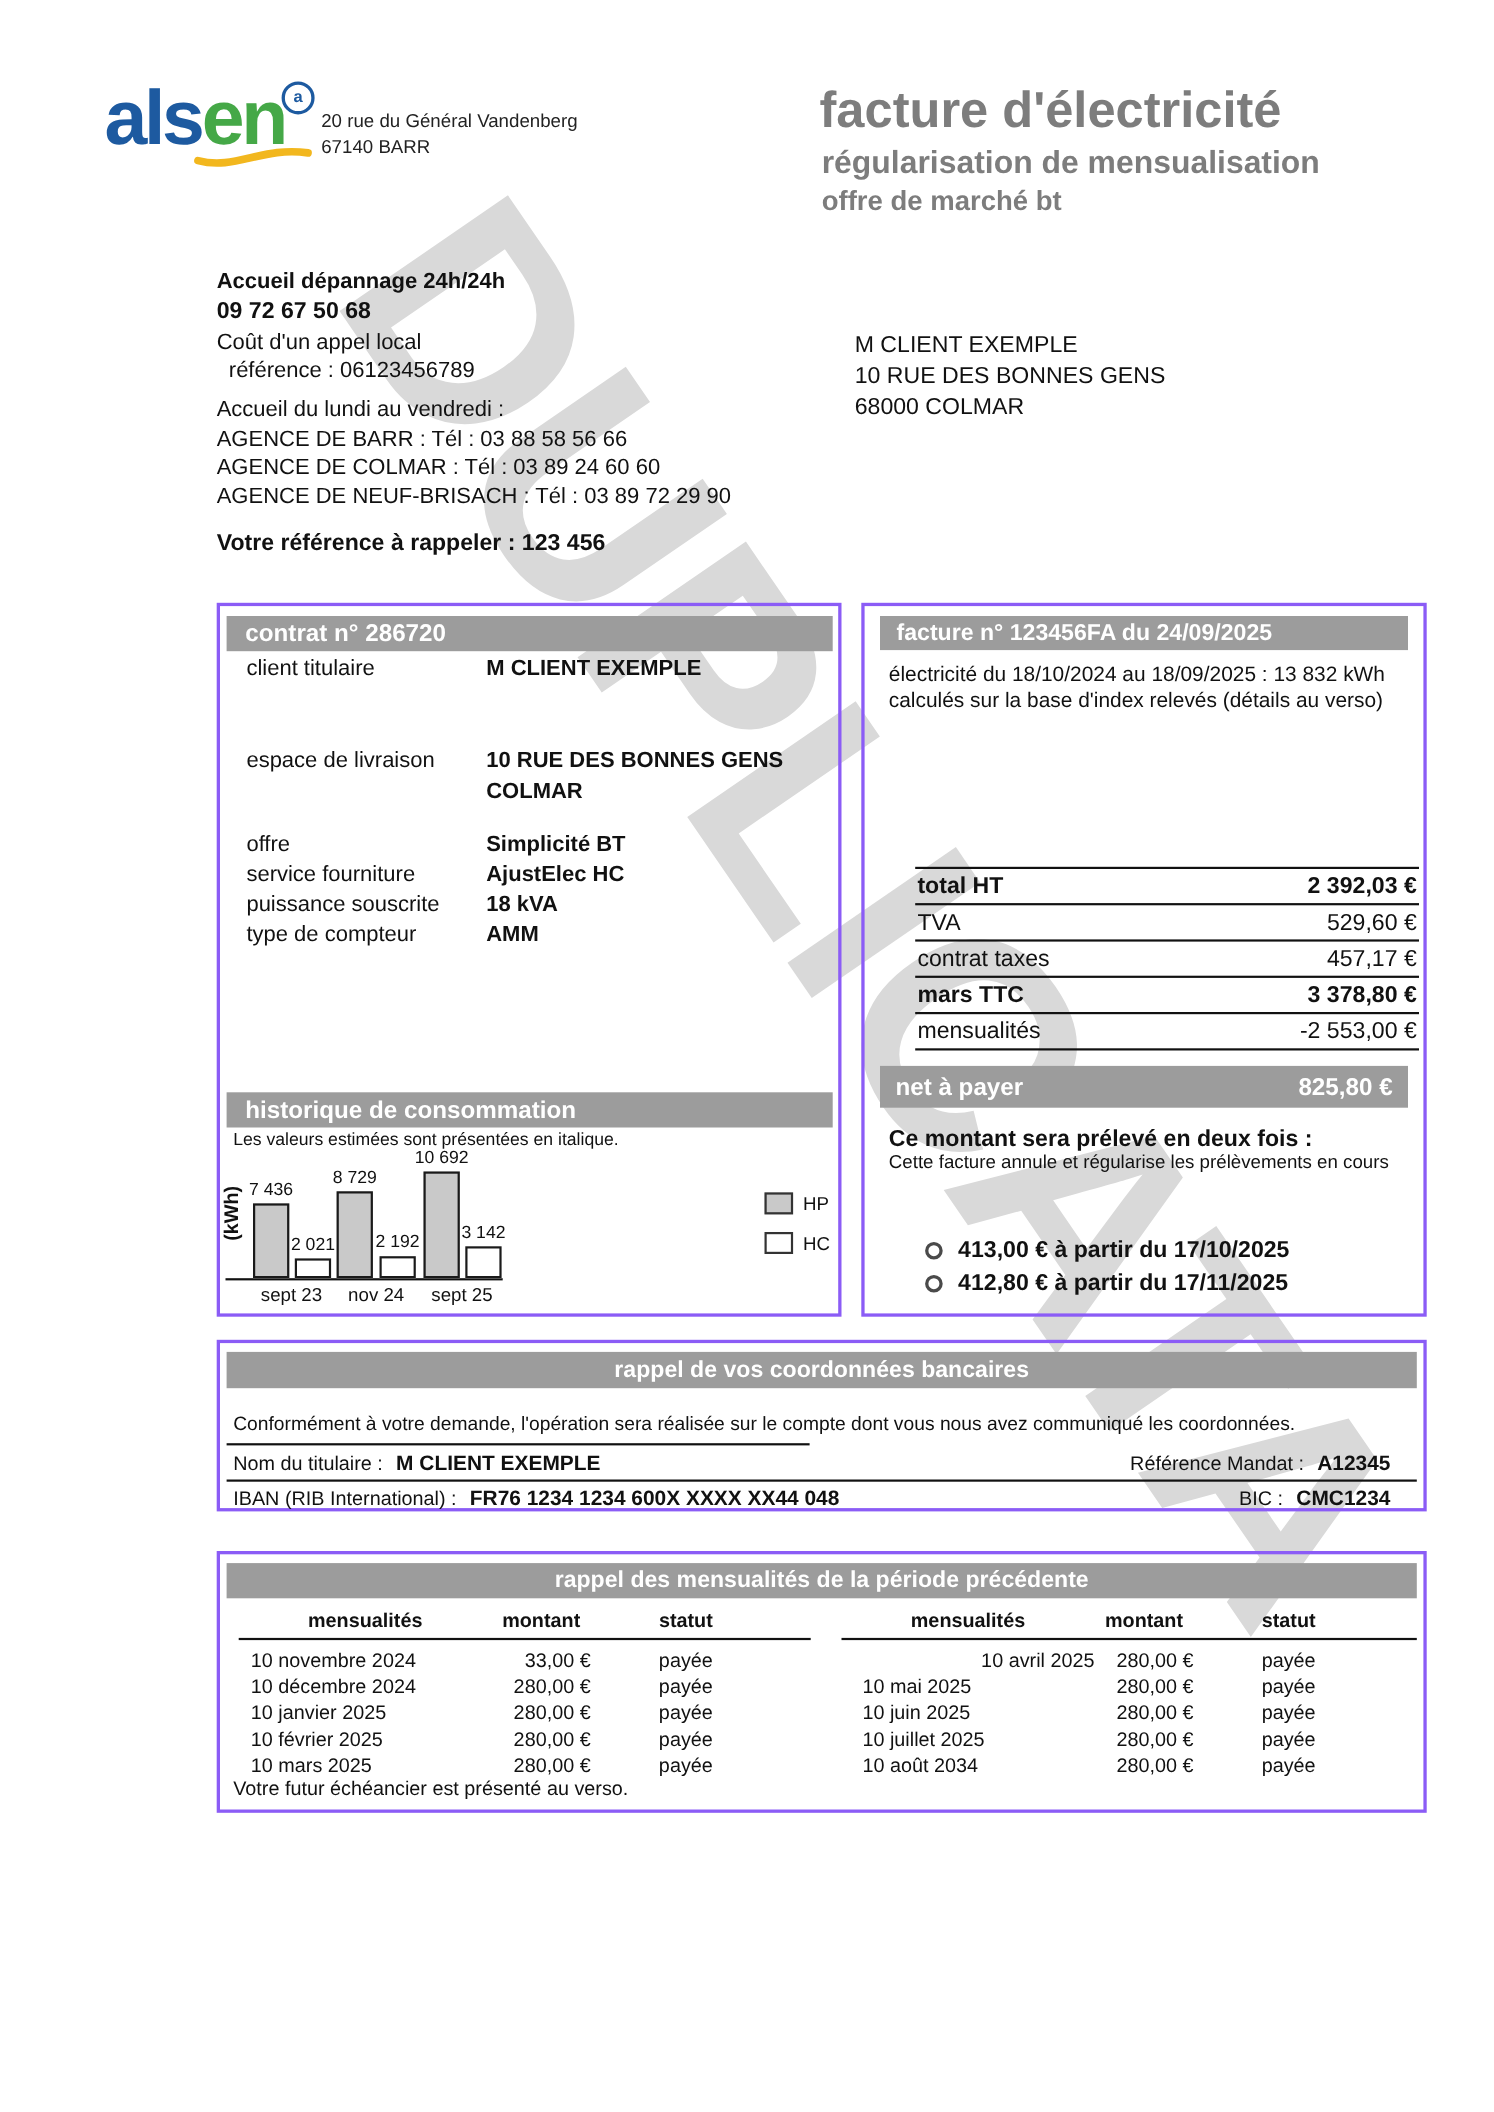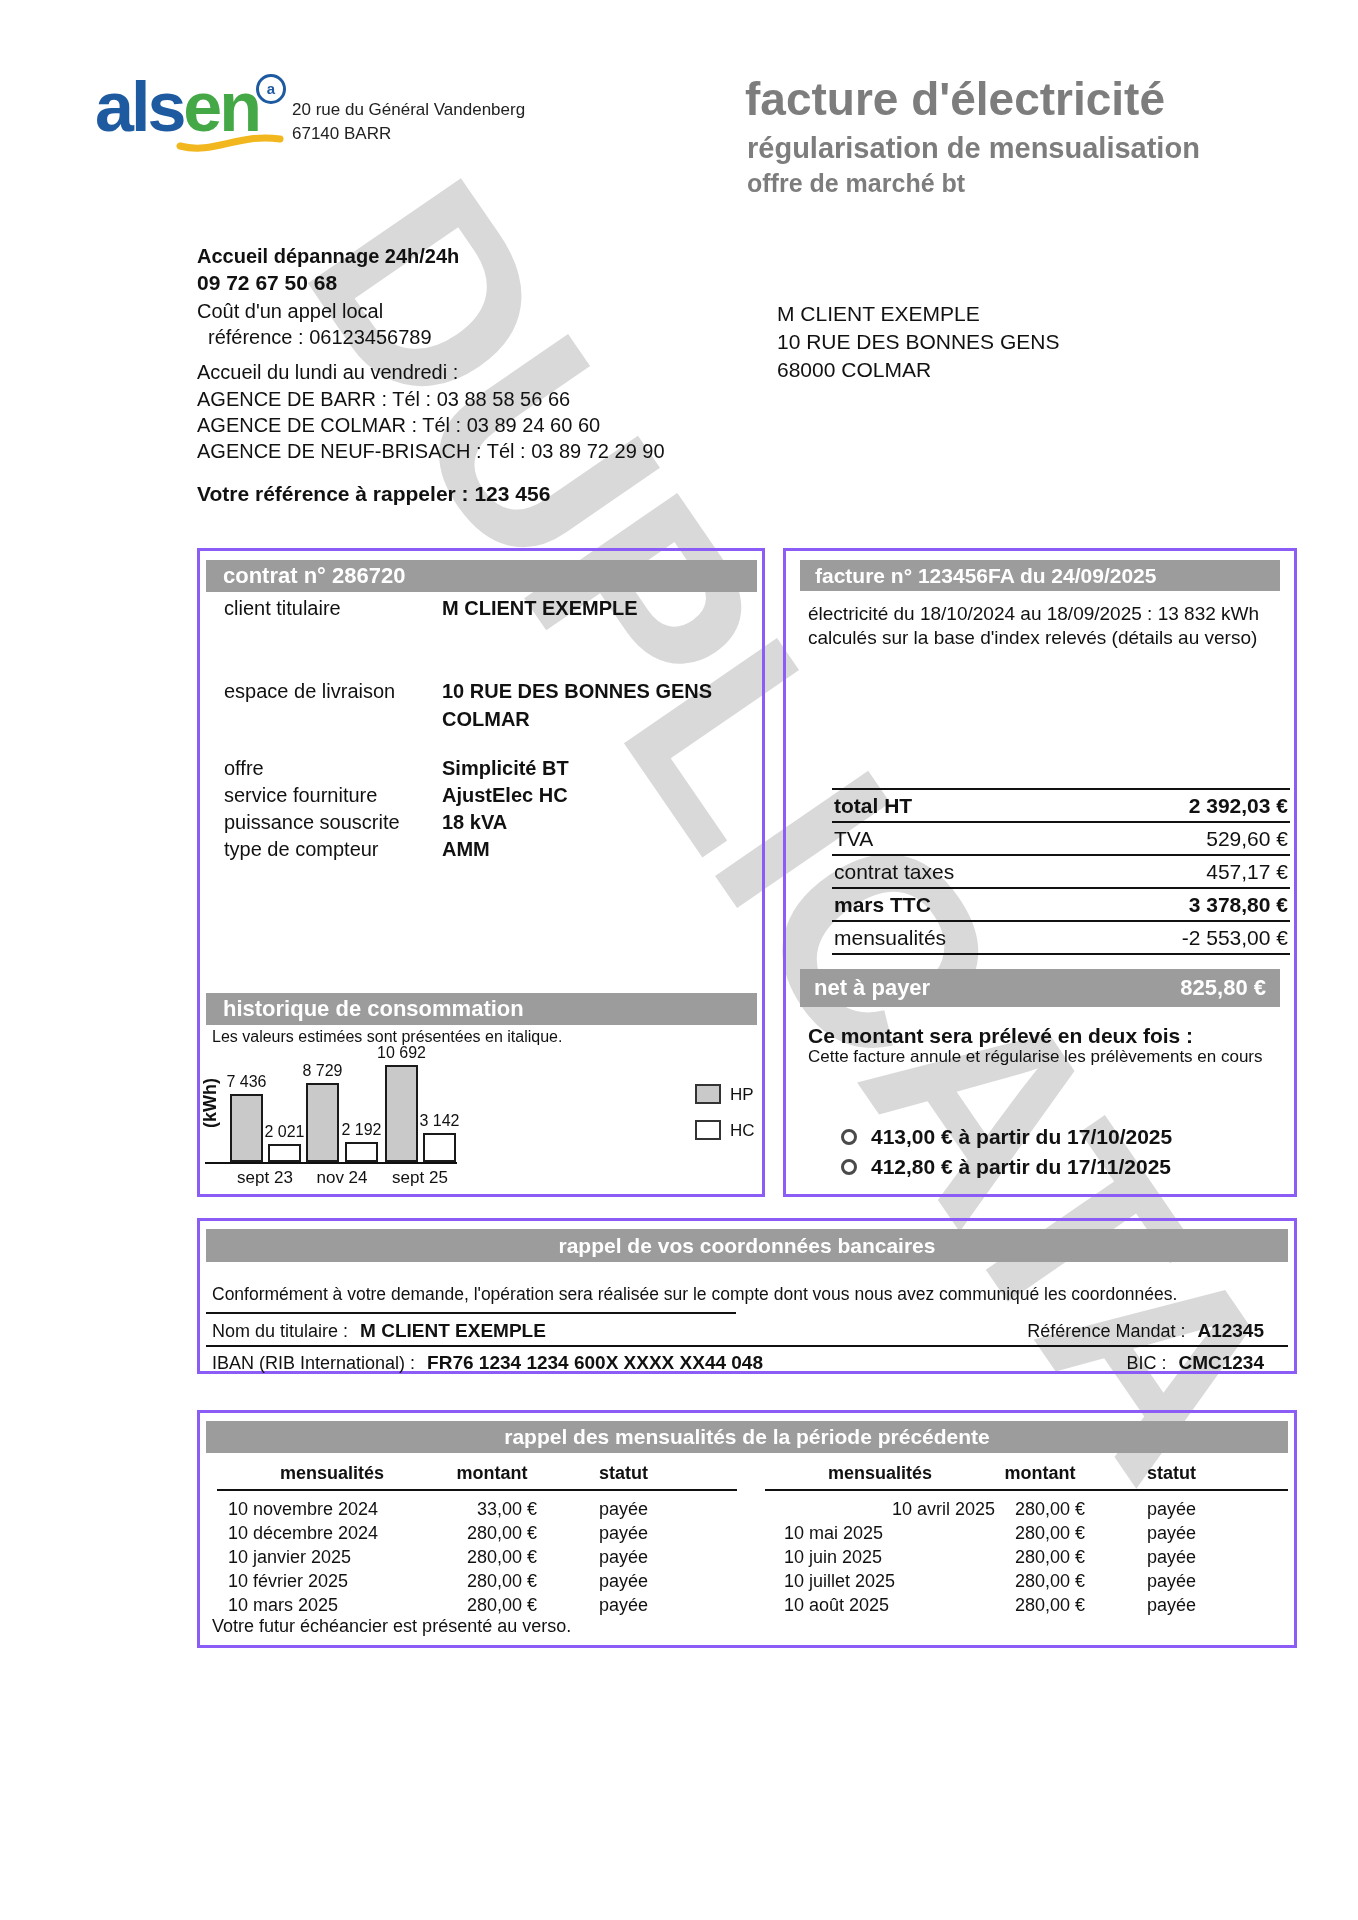--- a/index.html
+++ b/index.html
@@ -279,21 +279,21 @@
             <span class="c-date" style="padding-left:19px;">10 juin 2025</span>
             <span class="c-amt">280,00 €</span>
             <span class="c-st">payée</span>
           </div>
         <div class="prow">
             <span class="c-date" style="padding-left:19px;">10 juillet 2025</span>
             <span class="c-amt">280,00 €</span>
             <span class="c-st">payée</span>
           </div>
         <div class="prow">
-            <span class="c-date" style="padding-left:19px;">10 août 2025</span>
+            <span class="c-date" style="padding-left:19px;">10 août 2034</span>
             <span class="c-amt">280,00 €</span>
             <span class="c-st">payée</span>
           </div>
       </div>
     </div>
 
     <div class="abs" style="left:12px;top:203px;font-size:18px;">Votre futur échéancier est présenté au verso.</div>
   </div>
 
 </div>

